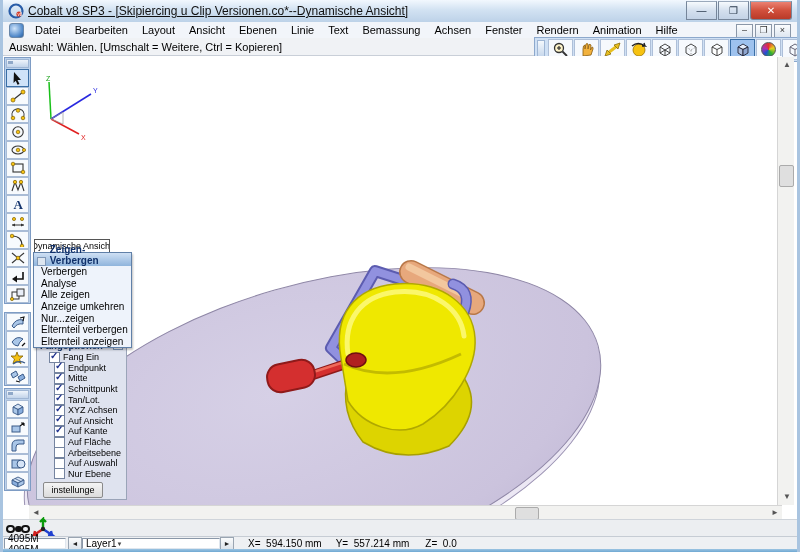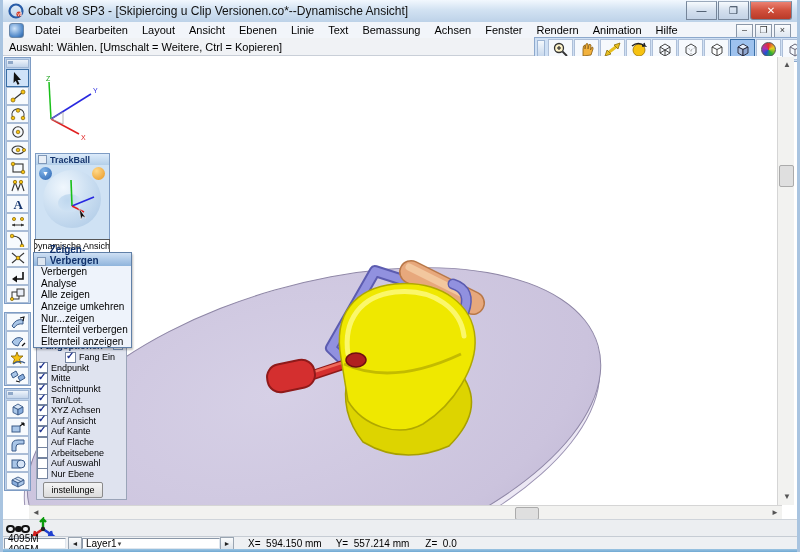--- a/index.html
+++ b/index.html
@@ -5,21 +5,21 @@
   html,body{margin:0;padding:0;}
   body{font-family:"Liberation Sans",sans-serif;background:#9db8d2;}
   #app{position:relative;width:800px;height:552px;background:#fff;overflow:hidden;
        border-left:3px solid #a9c4e0;border-right:3px solid #a9c4e0;box-sizing:border-box;}
   .abs{position:absolute;}
 
   
   #titlebar{left:0;top:0;width:100%;height:22px;
     background:linear-gradient(#f2f8fe,#d2e2f2 45%,#bdd2e8);
     border-bottom:1px solid #98b0c8;display:flex;align-items:center;font-size:12px;color:#111;}
-  #titlebar .ttl{padding-left:4px;white-space:nowrap;}
+  #titlebar .ttl{padding-left:4px;white-space:nowrap;text-decoration:underline;}
   .winbtn{width:29px;height:17px;border:1px solid #76869a;border-top:1px solid #9aa9bb;
     background:linear-gradient(#f6fafd,#d4e0ee 50%,#c3d3e6);display:flex;align-items:center;justify-content:center;
     font-size:10px;color:#2a3a4c;}
   .winbtn.close{background:linear-gradient(#eb8273,#d1503c 50%,#b93a28);color:#fff;width:40px;border-radius:0 0 3px 3px;}
   #winbtns{right:5px;top:1px;display:flex;gap:1px;}
 
   
   #menubar{left:0;top:22px;width:100%;height:16px;background:#f2f5fa;border-bottom:1px solid #d8dee8;
     display:flex;align-items:center;font-size:11px;color:#000;}
   .menu-item{padding:1px 7px;cursor:default;}
@@ -78,22 +78,22 @@
   #sh-title{height:13px;background:linear-gradient(#cfe0f4,#8fb4dc);display:flex;align-items:flex-end;
      font-size:10px;font-weight:bold;color:#10306a;}
   #sh-title .box{width:7px;height:7px;background:#dde6f0;border:1px solid #8098b8;margin:0 4px 0 3px;}
   .sh-item{height:11.6px;font-size:10px;color:#000;display:flex;align-items:center;padding-left:7px;}
 
   
   #snap{left:33px;top:338px;width:91px;height:162px;background:#dfe3ef;border:1px solid #9aa4b8;box-sizing:border-box;}
   #snap-title{height:13px;display:flex;align-items:center;justify-content:space-between;
      font-size:9.5px;font-weight:bold;color:#15356e;padding:0 3px;}
   #snap-title .box{width:8px;height:7px;background:#eef1f7;border:1px solid #8098b8;}
-  .snap-row{height:10.6px;display:flex;align-items:center;gap:3px;padding-left:0;font-size:9px;color:#000;}
-  .snap-row.first{padding-left:28px;}
+  .snap-row{height:10.6px;display:flex;align-items:center;gap:3px;padding-left:17px;font-size:9px;color:#000;}
+  .snap-row.first{padding-left:12px;}
   .cb{width:9px;height:9px;background:#fff;border:1px solid #7584a0;position:relative;flex:none;}
   .cb.on:after{content:"✓";position:absolute;left:0px;top:-3px;font-size:10px;font-weight:bold;color:#1c2f8c;}
   #snap-btn{margin:3px 0 0 6px;width:58px;height:14px;background:linear-gradient(#f4f4f4,#dcdcdc);
      border:1px solid #8a8a8a;border-radius:2px;font-size:9px;color:#000;
      display:flex;align-items:center;justify-content:center;}
 
   
   #vsb{right:3px;top:57px;width:16px;height:448px;background:#f2f2f0;border-left:1px solid #d5d5d5;}
   #hsb{left:26px;top:505px;width:753px;height:14px;background:#f2f2f0;border-top:1px solid #d5d5d5;}
   .sb-arrow{position:absolute;font-size:8px;color:#555;line-height:8px;}
@@ -408,36 +408,20 @@
     <div class="lcell">
       <svg width="16" height="14">
         <path d="M2 6 L8 3 L14 6 L8 9 Z" fill="#d6e4f6" stroke="#3a5a88" stroke-width="0.9"></path>
         <path d="M2 6 L8 9 L8 13 L2 10 Z" fill="#89aede" stroke="#3a5a88" stroke-width="0.9"></path>
         <path d="M14 6 L8 9 L8 13 L14 10 Z" fill="#a9c6e8" stroke="#3a5a88" stroke-width="0.9"></path>
         <path d="M5 4.5 L11 7.5" stroke="#3a5a88" stroke-width="0.8"></path>
       </svg>
     </div>
   </div>
 
-  <div class="abs" id="trackball">
-    <div id="tb-title">
-      <span class="box"></span>
-      <span>TrackBall</span>
-    </div>
-    <div id="tb-sphere"></div>
-    <div id="tb-dimple"></div>
-    <div class="tb-round" id="tb-btn-left">▾</div>
-    <div class="tb-round" id="tb-btn-right"></div>
-    <svg class="abs" style="left:18px;top:22px" width="44" height="48">
-      <line x1="18" y1="30" x2="17" y2="4" stroke="#18c018" stroke-width="1.6"></line>
-      <line x1="18" y1="30" x2="40" y2="21" stroke="#2828e0" stroke-width="1.6"></line>
-      <line x1="18" y1="30" x2="30" y2="36" stroke="#e02020" stroke-width="1.6"></line>
-      <path d="M25 32 L32 42 L28.5 40.5 L27 44 Z" fill="#111" stroke="#fff" stroke-width="0.6"></path>
-    </svg>
-  </div>
   <div class="abs" id="tb-tooltip">
     <span>Dynamische Ansicht</span>
   </div>
 
   <div class="abs" id="snap">
     <div id="snap-title">
       <span>Fangoptionen</span>
       <span class="box"></span>
     </div>
     <div class="snap-row first">

